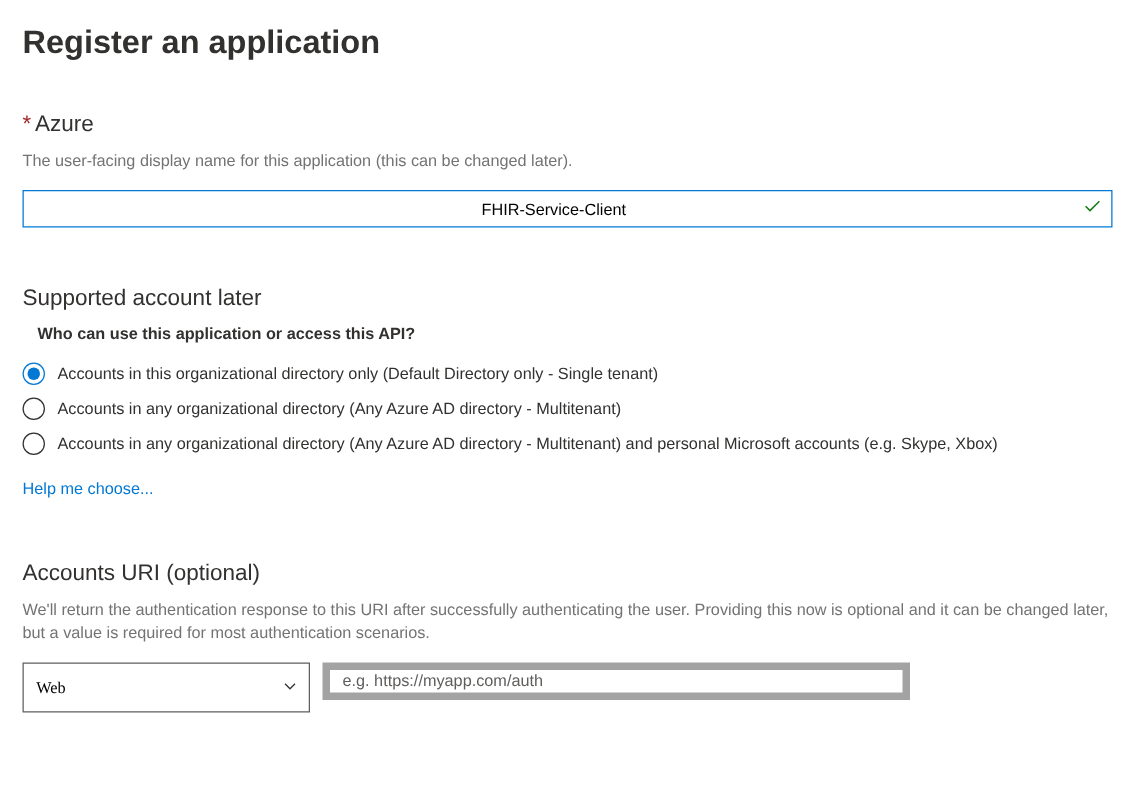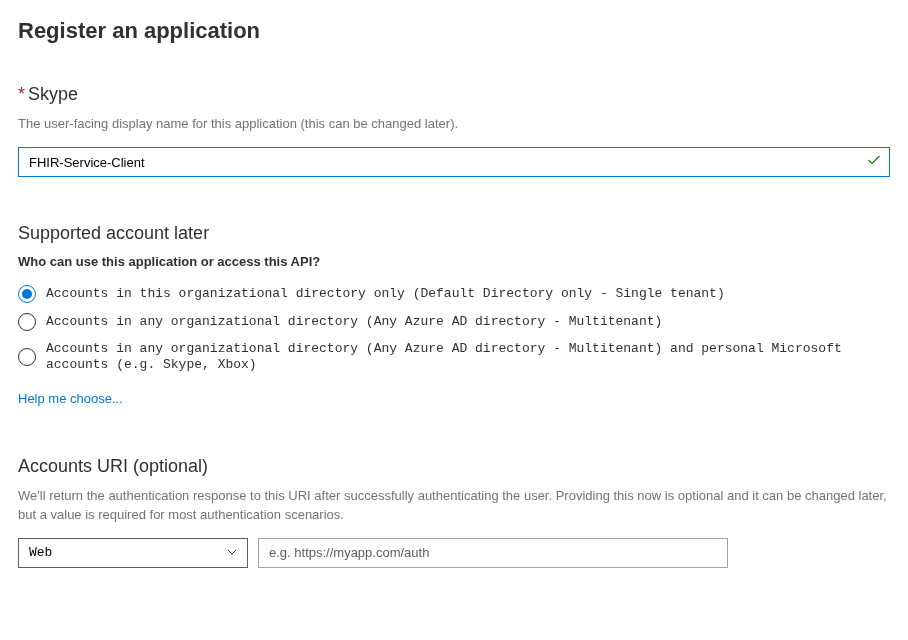--- a/index.html
+++ b/index.html
@@ -6,71 +6,71 @@
     body {
       margin: 0;
       padding: 18px;
       font-family: "Segoe UI", "Segoe UI Web", Arial, sans-serif;
       color: #323130;
       font-size: 14px;
       background: #fff;
       width: 908px;
     }
     h1.page-title {
-      font-size: 22px;
+      font-size: 26px;
       font-weight: 600;
       margin: 0 0 40px 0;
       color: #323130;
     }
     .section-label {
       font-size: 18px;
       font-weight: 400;
       margin: 0 0 10px 0;
       color: #323130;
     }
     .asterisk { color: #a4262c; margin-right: 3px; }
     .description {
       font-size: 13px;
       color: #737373;
       margin: 0 0 14px 0;
       line-height: 1.4;
     }
     .bold-q {
       font-weight: 600;
       font-size: 13px;
-      margin: 0 0 16px 0;
+      margin: 0 0 16px 12px;
     }
     .input-wrap {
       position: relative;
       margin-bottom: 46px;
     }
     .name-input {
       width: 100%;
       padding: 6px 32px 6px 10px;
       font-size: 13px;
       border: 1px solid #0078d4;
       outline: none;
       height: 30px;
       font-family: inherit;
+      text-align: center;
     }
     .valid-check {
       position: absolute;
       right: 8px;
       top: 50%;
       transform: translateY(-50%);
       color: #107c10;
       pointer-events: none;
     }
     .radio-group { margin: 0 0 18px 0; }
     .radio-row {
       display: flex;
       align-items: center;
       margin-bottom: 10px;
       cursor: pointer;
-      font-family: Liberation Mono, monospace;
     }
     .radio-outer {
       width: 18px; height: 18px;
       border-radius: 50%;
       border: 1px solid #323130;
       margin-right: 10px;
       display: flex;
       align-items: center;
       justify-content: center;
       flex-shrink: 0;
@@ -94,57 +94,57 @@
     .uri-row {
       display: flex;
       gap: 10px;
     }
     .select-wrap {
       position: relative;
       width: 230px;
     }
     .fake-select {
       width: 100%;
-      height: 30px;
+      height: 40px;
       border: 1px solid #605e5c;
       padding: 5px 28px 5px 10px;
       font-size: 13px;
       background: #fff;
       cursor: pointer;
-      font-family: Liberation Mono, monospace;
+      font-family: Liberation Serif, serif;
       text-align: left;
     }
     .select-chevron {
       position: absolute;
       right: 10px;
       top: 50%;
       transform: translateY(-50%);
       pointer-events: none;
     }
     .uri-input {
       width: 470px;
       height: 30px;
-      border: 1px solid #a3a3a3;
+      border: 6px solid #a3a3a3;
       padding: 5px 10px;
       font-size: 13px;
       font-family: inherit;
       outline: none;
     }
     .uri-input::placeholder { color: #605e5c; }
   </style>
 </head>
 <body>
 
 
 
 <h1 class="page-title">Register an application</h1>
 
 
 <div class="section-label">
-  <span class="asterisk">*</span><span>Skype</span>
+  <span class="asterisk">*</span><span>Azure</span>
 </div>
 <p class="description">The user-facing display name for this application (this can be changed later).</p>
 <div class="input-wrap">
   <input type="text" class="name-input" value="FHIR-Service-Client" style="">
   <span class="valid-check">
     <svg width="16" height="16" viewBox="0 0 16 16">
         <path d="M13.5 3.5 L6 11 L2.5 7.5" stroke="#107c10" stroke-width="1.2" fill="none"></path>
       </svg>
   </span>
 </div>

